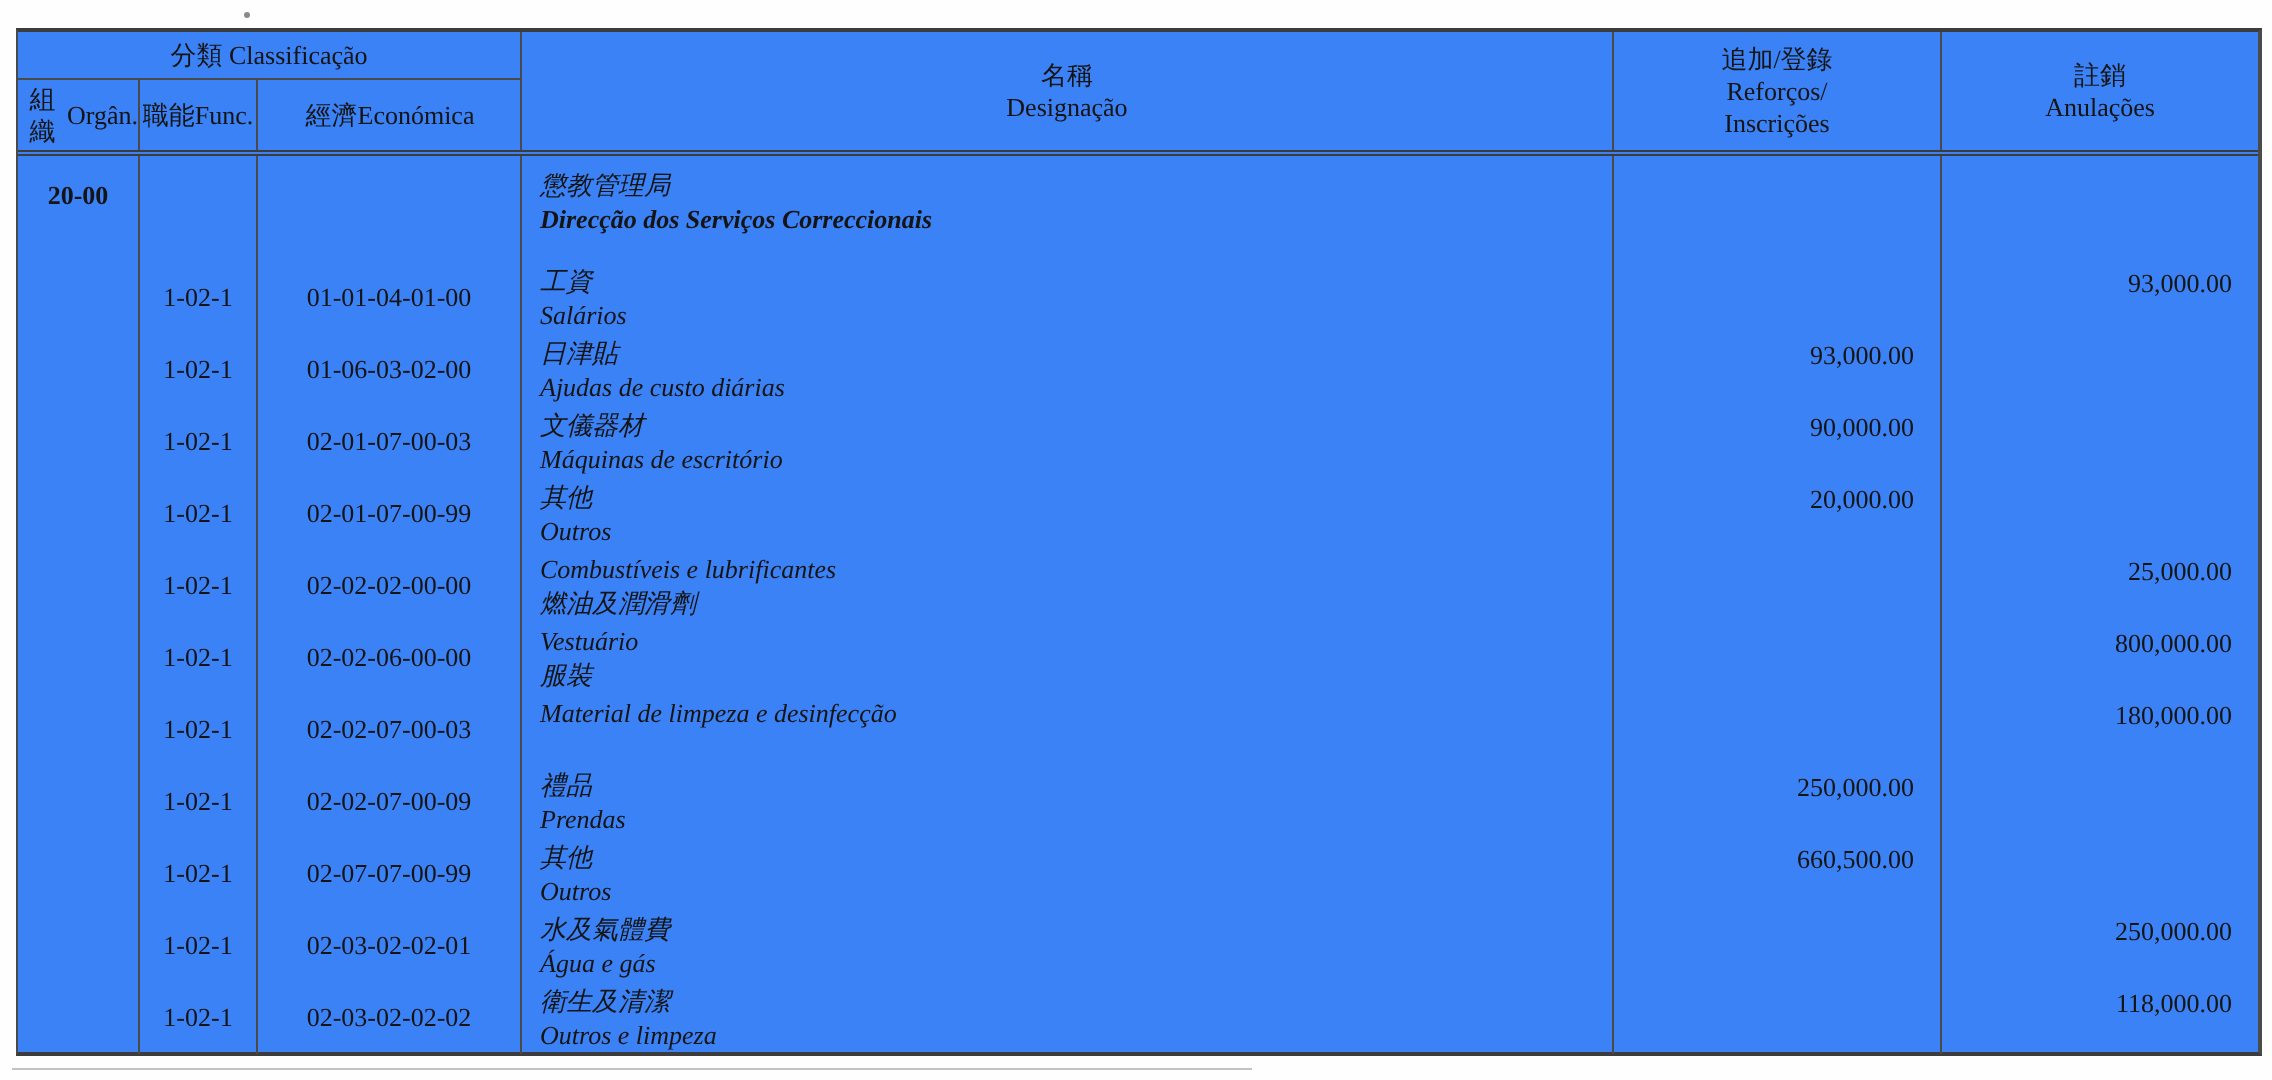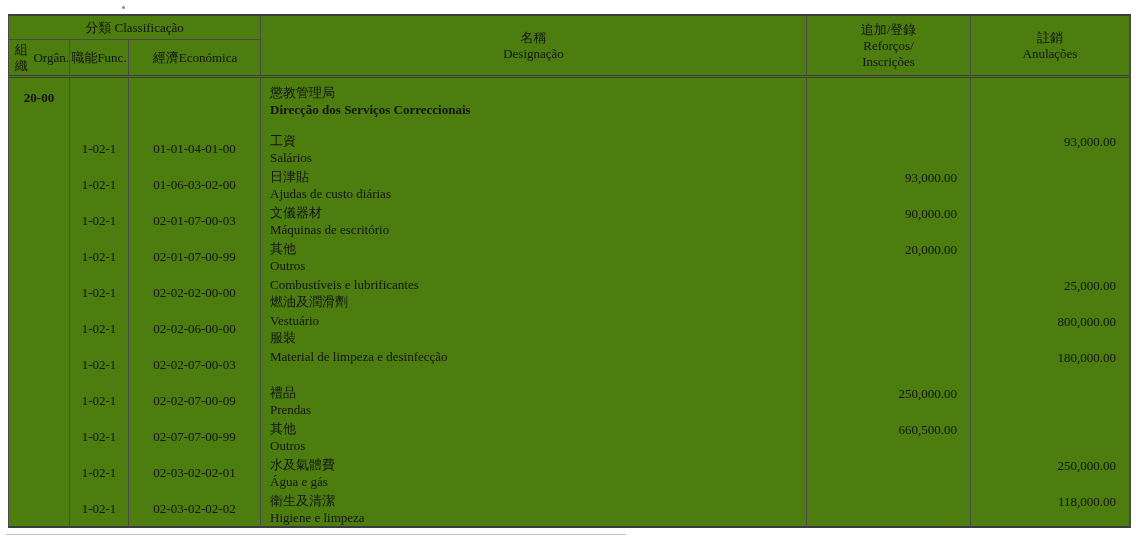--- a/index.html
+++ b/index.html
@@ -20,21 +20,21 @@
   .scan-dot{
     position:absolute;left:122px;top:6px;width:3px;height:3px;
     background:#8a8a8a;border-radius:50%;
   }
   .budget-table{
     position:absolute;left:8px;top:14px;width:1123px;height:514px;
     border-left:1px solid var(--line);
     border-right:2px solid var(--line);
     border-top:2px solid var(--line-heavy);
     border-bottom:2px solid var(--line-heavy);
-    background:#4d7c0f;
+    background:#3b82f6;
   }
   
   .thead{
     display:grid;
     grid-template-columns:252px 1fr 164px 158px;
     height:62px;
     border-bottom:3px double var(--line-heavy);
     font-size:13px;
   }
   .thead .hcell{
@@ -61,21 +61,21 @@
     display:grid;
     grid-template-columns:61px 59px 132px 1fr 164px 158px;
     flex:0 0 auto;
   }
   .row .cell{border-right:1px solid var(--line);overflow:hidden;}
   .row .cell:last-child{border-right:none;}
   .entity-row{height:53px;}
   .item-row{height:36px;}
   .c-org{display:flex;align-items:flex-start;justify-content:center;font-weight:bold;font-size:13px;padding-top:12px;}
   .c-code{display:flex;align-items:center;justify-content:center;font-size:13px;}
-  .c-desig{padding:2px 0 0 9px;font-size:13px;line-height:16.5px;}
+  .c-desig{padding:2px 0 0 9px;font-size:13px;line-height:16.5px;font-style:italic;}
   .entity-row .c-desig{padding-top:7px;}
   .desig-pt-bold{font-weight:bold;}
   .c-amt{
     display:flex;align-items:flex-start;justify-content:flex-end;
     font-size:13px;padding:4px 13px 0 0;
     font-variant-numeric:tabular-nums;
   }
   .item-row .c-amt{padding-top:3px;}
   .bottom-artifact{
     position:absolute;left:6px;top:534px;width:620px;height:1px;
@@ -244,21 +244,21 @@
     </div>
     <div class="cell c-amt"></div>
     <div class="cell c-amt">250,000.00</div>
   </div>
         <div class="row item-row">
     <div class="cell"></div>
     <div class="cell c-code">1-02-1</div>
     <div class="cell c-code">02-03-02-02-02</div>
     <div class="cell c-desig">
       <div>衛生及清潔</div>
-      <div>Higiene e limpeza</div>
+      <div>Outros e limpeza</div>
     </div>
     <div class="cell c-amt"></div>
     <div class="cell c-amt">118,000.00</div>
   </div>
       </div>
 
   </div>
 
   <div class="bottom-artifact"></div>
 </div>

